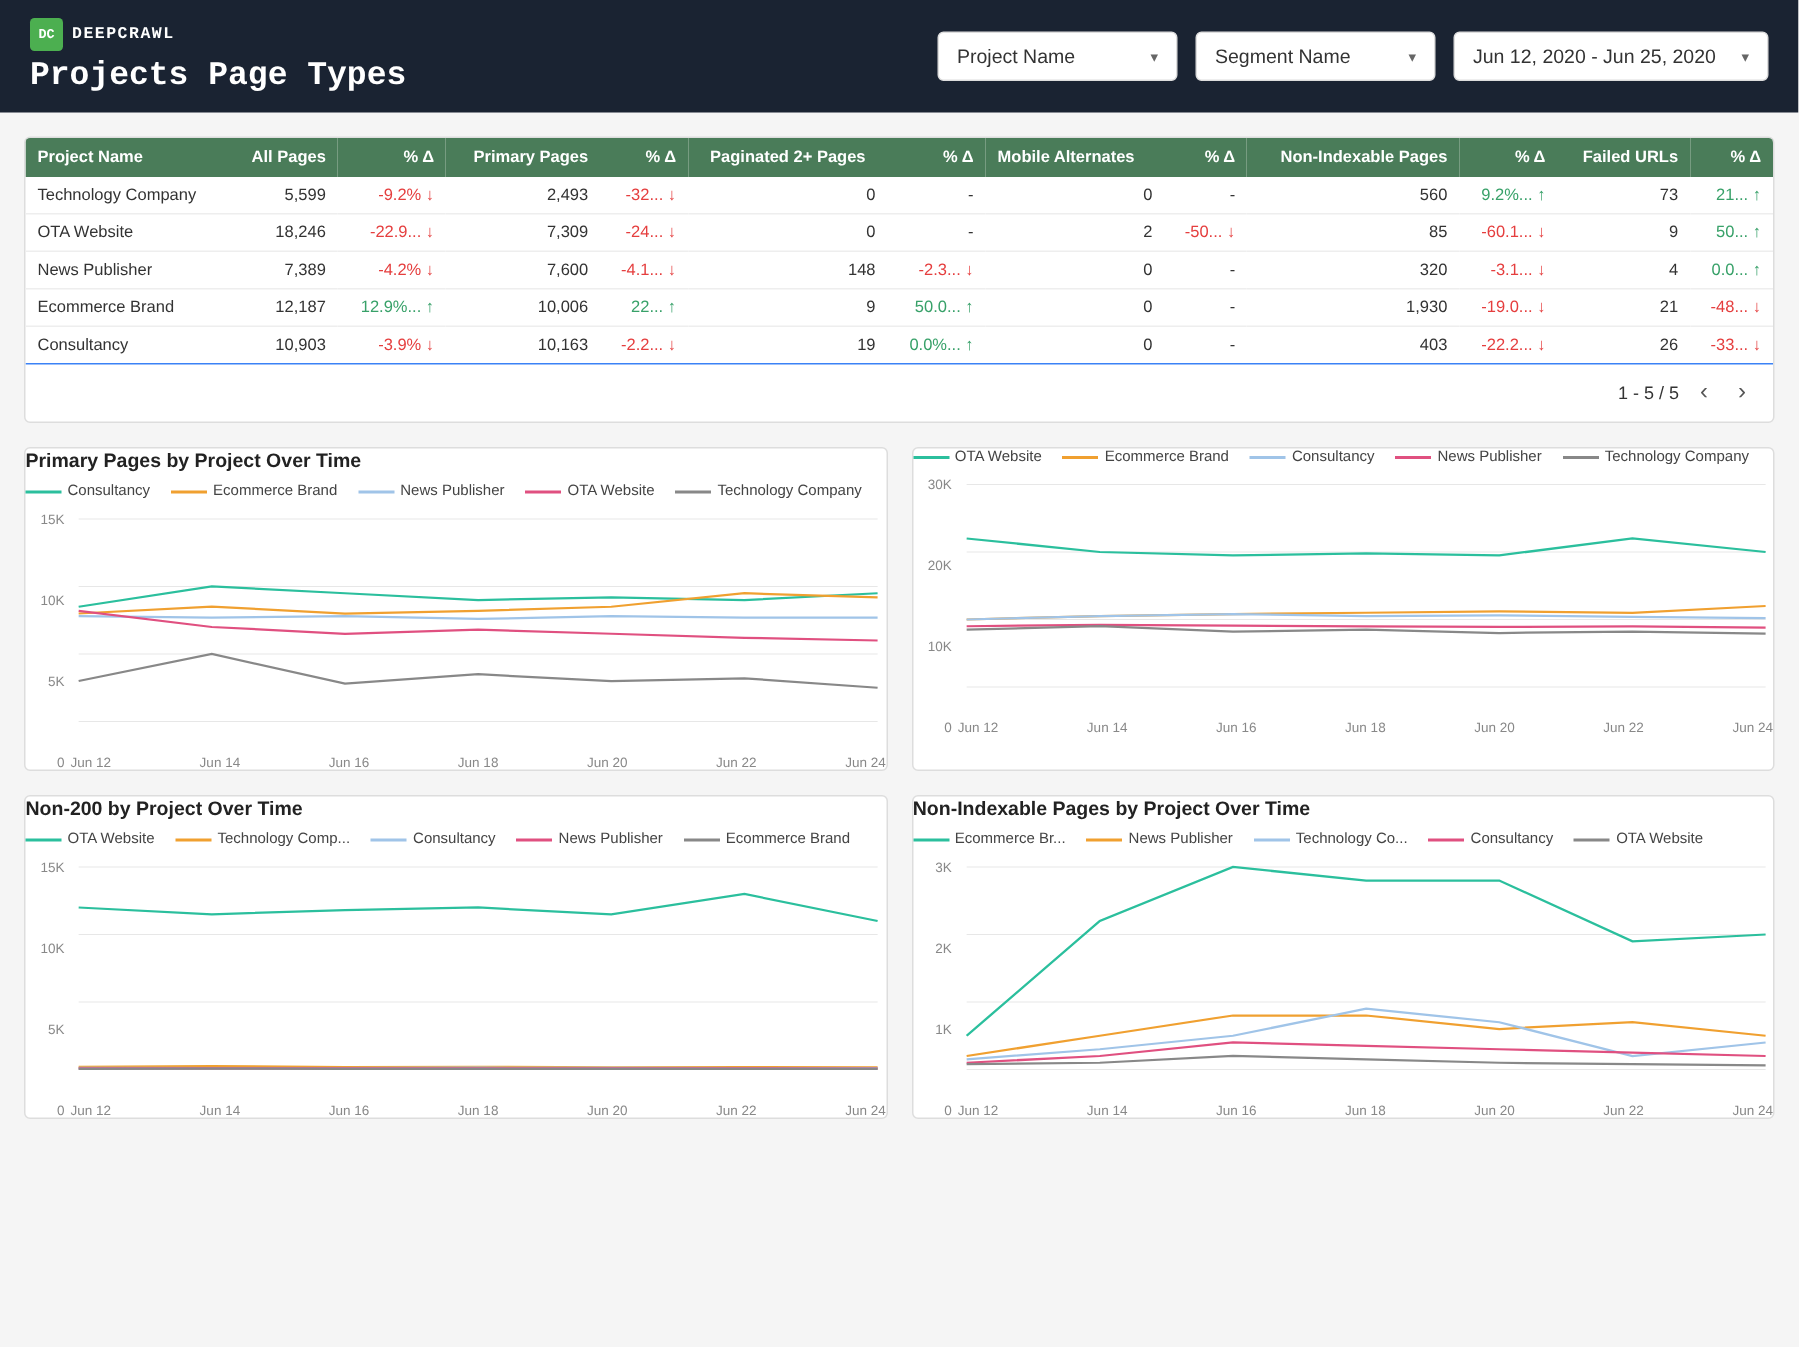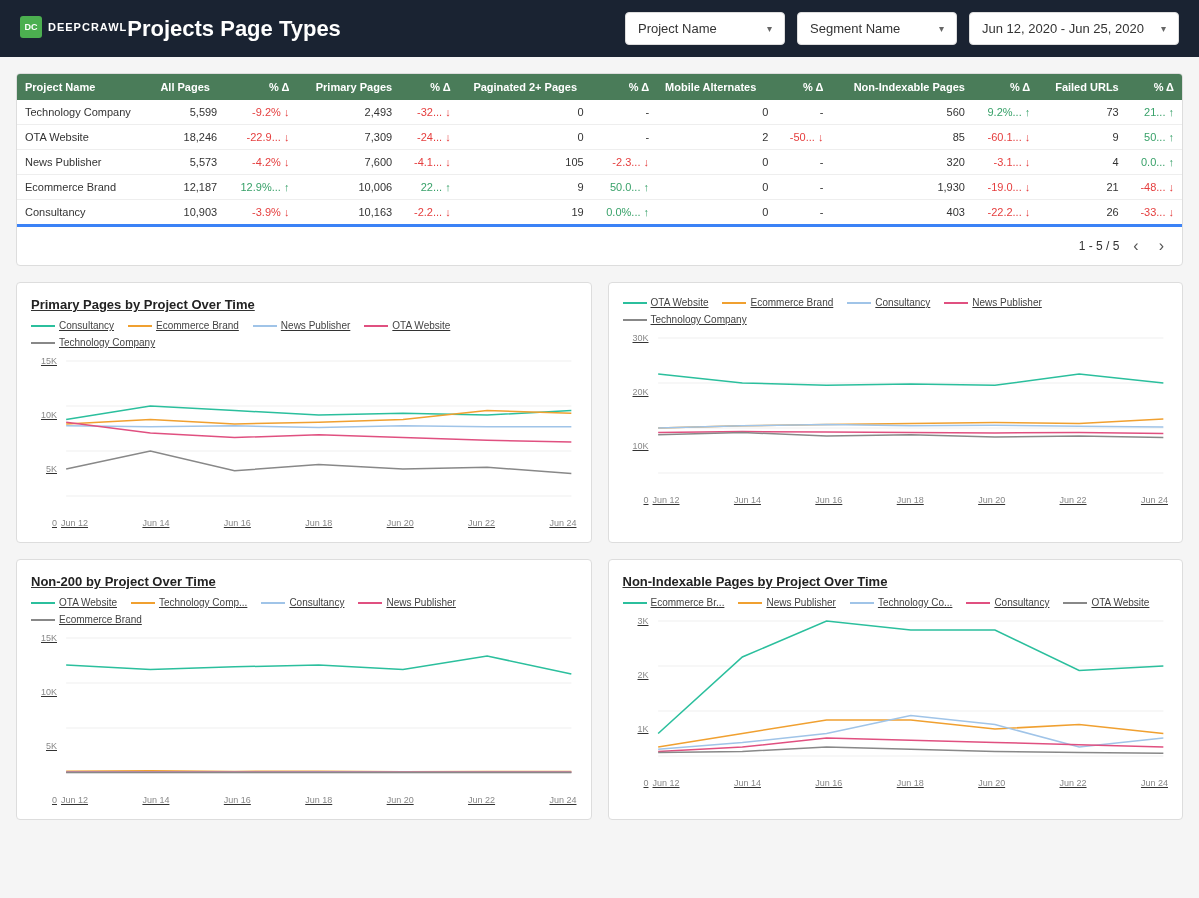--- a/index.html
+++ b/index.html
@@ -1,20 +1,20 @@
 <!DOCTYPE html>
 <html><head>
   <meta charset="utf-8">
   <style>
     * { box-sizing: border-box; margin: 0; padding: 0; }
     body { font-family: Arial, sans-serif; background: #f5f5f5; font-size: 12px; color: #333; }
 
     
     .header { background: #1a2332; color: white; padding: 12px 20px; display: flex; align-items: center; justify-content: space-between; }
-    .header-left { display: flex; flex-direction: row; }
+    .header-left { display: flex; flex-direction: column; font-family: Liberation Mono, monospace; }
     .logo { display: flex; align-items: center; gap: 6px; margin-bottom: 4px; }
     .logo-icon { width: 22px; height: 22px; background: #4caf50; border-radius: 3px; display: flex; align-items: center; justify-content: center; color: white; font-size: 9px; font-weight: bold; }
     .logo-text { color: white; font-size: 11px; font-weight: bold; letter-spacing: 1px; text-align: right; }
     .page-title { font-size: 22px; font-weight: bold; color: white; }
     .header-controls { display: flex; gap: 12px; }
     .dropdown { background: white; border: 1px solid #ddd; border-radius: 4px; padding: 8px 12px; display: flex; align-items: center; gap: 8px; cursor: pointer; font-size: 13px; color: #333; min-width: 160px; justify-content: space-between; }
     .dropdown-arrow { font-size: 10px; color: #666; }
 
     
     .main { padding: 16px; }
@@ -26,26 +26,26 @@
     .table-container { background: white; border: 1px solid #ddd; border-radius: 4px; margin-bottom: 16px; overflow: hidden; }
     table { width: 100%; border-collapse: collapse; }
     th { background: #4a7c59; color: white; padding: 7px 8px; text-align: left; font-size: 11px; font-weight: bold; white-space: nowrap; }
     td { padding: 6px 8px; border-bottom: 1px solid #eee; font-size: 11px; white-space: nowrap; }
     tr:last-child td { border-bottom: none; }
     .col-num { text-align: right; }
     .val-negative { color: #e53e3e; }
     .val-positive { color: #38a169; }
 
     
-    .pagination { display: flex; justify-content: flex-end; align-items: center; padding: 8px 12px; gap: 8px; border-top: 3px solid #3b82f6; font-size: 12px; }
+    .pagination { display: flex; justify-content: flex-end; align-items: center; padding: 8px 12px; gap: 8px; border-top: 1px solid #3b82f6; font-size: 12px; }
     .page-btn { background: none; border: none; cursor: pointer; color: #555; font-size: 16px; padding: 2px 6px; }
 
     
     .charts-row { display: flex; gap: 16px; margin-bottom: 16px; }
-    .chart-card { background: white; border: 1px solid #ddd; border-radius: 4px; padding: 14px; flex: 1; text-decoration: underline; }
+    .chart-card { background: white; border: 1px solid #ddd; border-radius: 4px; flex: 1; }
     .chart-title { font-size: 13px; font-weight: bold; margin-bottom: 8px; color: #222; }
 
     
     .legend { display: flex; flex-wrap: wrap; gap: 6px 14px; margin-bottom: 8px; }
     .legend-item { display: flex; align-items: center; gap: 4px; font-size: 10px; color: #444; }
     .legend-line { width: 24px; height: 2px; }
     svg { display: block; }
     .y-axis { display: flex; flex-direction: column; justify-content: space-between; align-items: flex-end; padding-right: 4px; font-size: 9px; color: #888; }
   </style>
 </head>
@@ -75,21 +75,21 @@
   </div>
 </div>
 
 <div class="main">
 
   <div class="table-container">
     <table>
       <thead>
         <tr>
           <th>Project Name</th>
-          <th style="">All Pages</th>
+          <th style="text-align:right">All Pages</th>
           <th style="text-align:right">% Δ</th>
           <th style="text-align:right">Primary Pages</th>
           <th style="text-align:right">% Δ</th>
           <th style="text-align:center">Paginated 2+ Pages</th>
           <th style="text-align:right">% Δ</th>
           <th style="text-align:left">Mobile Alternates</th>
           <th style="text-align:right">% Δ</th>
           <th style="text-align:right">Non-Indexable Pages</th>
           <th style="text-align:right">% Δ</th>
           <th style="text-align:right">Failed URLs</th>
@@ -122,25 +122,25 @@
     <td class="col-num">-</td>
     <td class="col-num">2</td>
     <td class="col-num val-negative">-50... ↓</td>
     <td class="col-num">85</td>
     <td class="col-num val-negative">-60.1... ↓</td>
     <td class="col-num">9</td>
     <td class="col-num val-positive">50... ↑</td>
   </tr>
           <tr>
     <td>News Publisher</td>
-    <td class="col-num">5,573</td>
+    <td class="col-num">7,389</td>
     <td class="col-num val-negative">-4.2% ↓</td>
     <td class="col-num">7,600</td>
     <td class="col-num val-negative">-4.1... ↓</td>
-    <td class="col-num">105</td>
+    <td class="col-num">148</td>
     <td class="col-num val-negative">-2.3... ↓</td>
     <td class="col-num">0</td>
     <td class="col-num">-</td>
     <td class="col-num">320</td>
     <td class="col-num val-negative">-3.1... ↓</td>
     <td class="col-num">4</td>
     <td class="col-num val-positive">0.0... ↑</td>
   </tr>
           <tr>
     <td>Ecommerce Brand</td>

